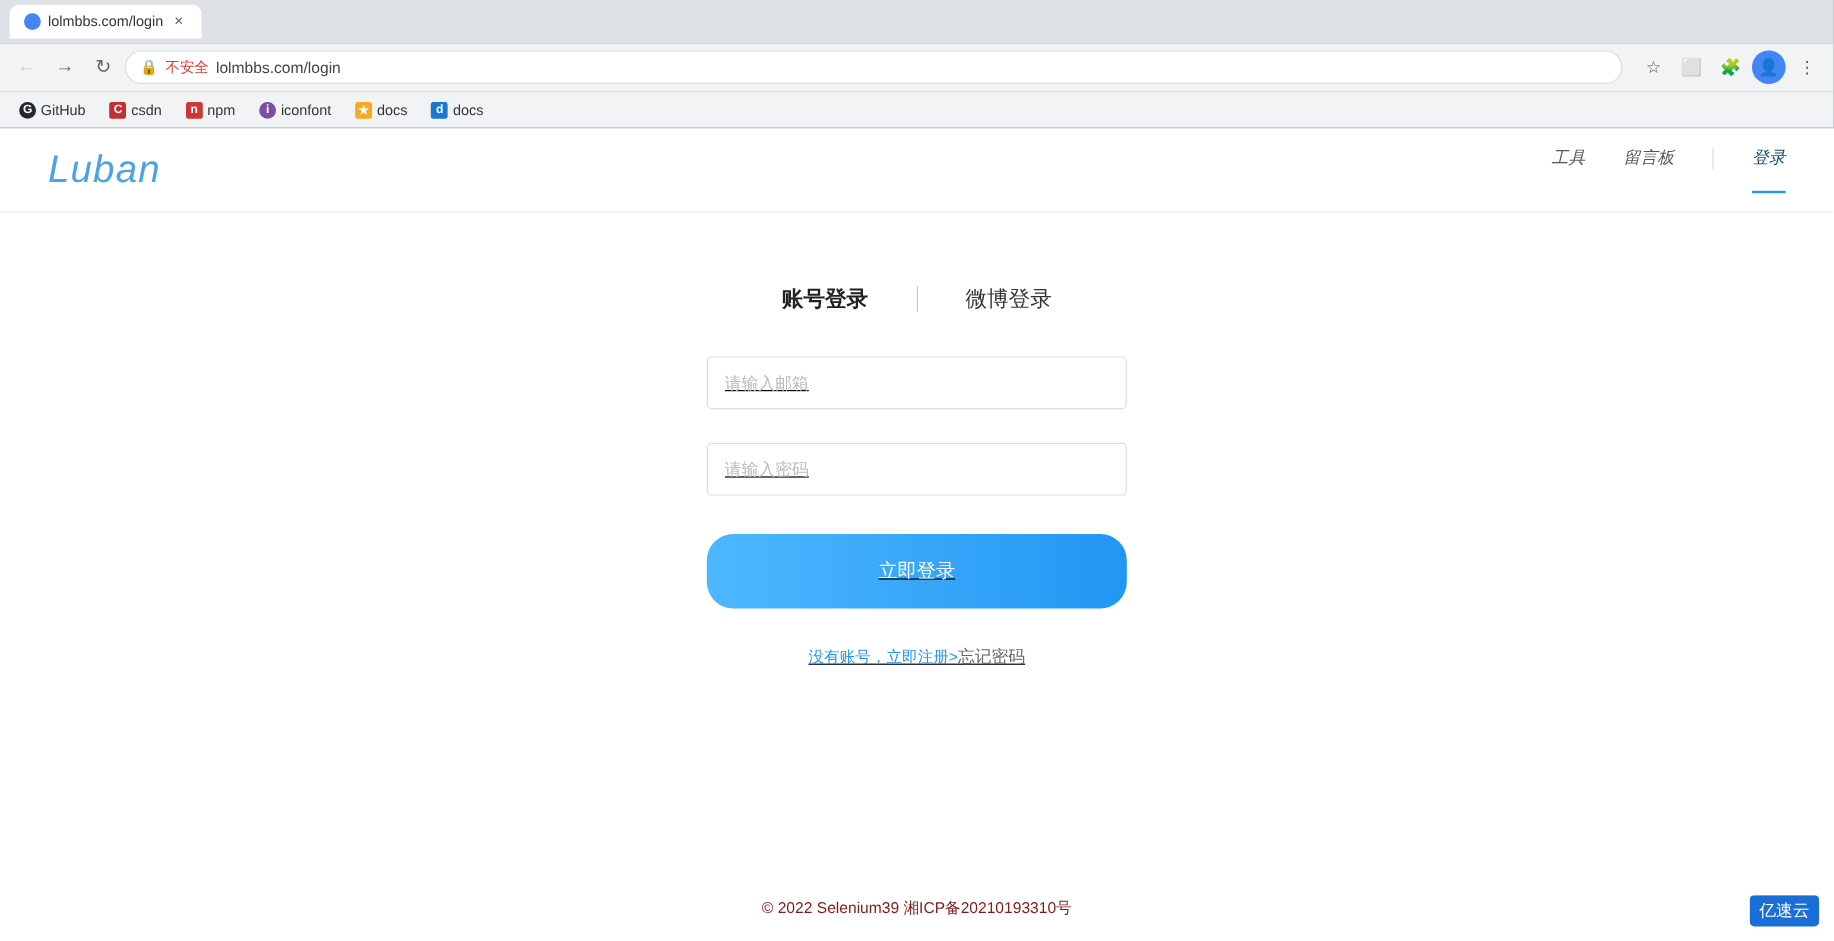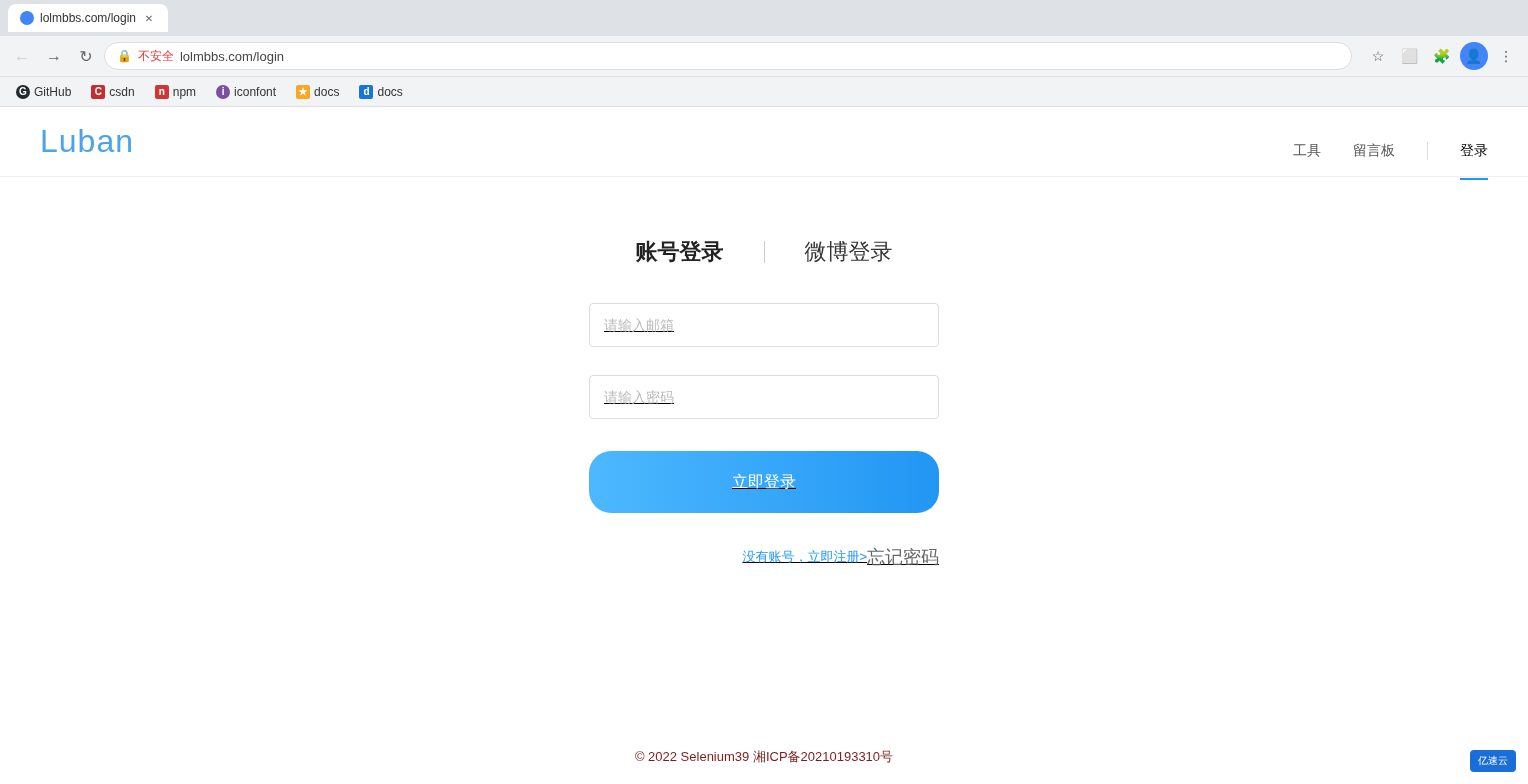--- a/index.html
+++ b/index.html
@@ -142,24 +142,25 @@
     .page-content {
       min-height: calc(784px - 106px);
       display: flex;
       flex-direction: column;
       background: #fff;
     }
 
     
     .site-nav {
       display: flex;
-      align-items: flex-end;
+      align-items: flex-start;
       justify-content: space-between;
       padding: 16px 40px;
       border-bottom: 1px solid #eee;
+      font-style: italic;
     }
     .site-logo {
       font-size: 32px;
       font-weight: 400;
       color: #4da3e8;
       letter-spacing: 1px;
     }
     .nav-links {
       display: flex;
       align-items: center;
@@ -171,21 +172,21 @@
       cursor: pointer;
       text-decoration: none;
     }
     .nav-divider {
       width: 1px;
       height: 18px;
       background: #ddd;
     }
     .nav-link-active {
       font-size: 14px;
-      color: #000000;
+      color: #0c4a6e;
       cursor: pointer;
       font-weight: 500;
       position: relative;
     }
     .nav-link-active::after {
       content: '';
       position: absolute;
       bottom: -20px;
       left: 50%;
       transform: translateX(-50%);
@@ -202,21 +203,21 @@
       align-items: center;
       padding-top: 60px;
     }
     .login-tabs {
       display: flex;
       align-items: center;
       margin-bottom: 36px;
       gap: 40px;
     }
     .login-tab {
-      font-size: 22px;
+      font-size: 18px;
       color: #333;
       cursor: pointer;
       font-weight: 500;
     }
     .login-tab.active {
       font-weight: 700;
       color: #222;
     }
     .login-tab-divider {
       width: 1px;
@@ -250,53 +251,53 @@
       background: linear-gradient(90deg, #4db8ff, #2196F3);
       border: none;
       border-radius: 22px;
       color: #fff;
       font-size: 16px;
       cursor: pointer;
       margin-top: 4px;
     }
     .login-footer-links {
       display: flex;
-      justify-content: flex-end;
+      justify-content: center;
       align-items: center;
       margin-top: 4px;
     }
     .login-register-link {
       font-size: 13px;
       color: #2196F3;
       cursor: pointer;
       text-decoration: none;
     }
     .login-forgot-link {
-      font-size: 18px;
+      font-size: 14px;
       color: #666;
       cursor: pointer;
       text-decoration: none;
     }
 
     
     .site-footer {
       text-align: center;
       padding: 30px 0 19px;
       font-size: 13px;
       color: #7f1d1d;
     }
 
     
     .bottom-right-badge {
       position: fixed;
       bottom: 12px;
       right: 12px;
       background: #1a6ed8;
       color: #fff;
-      font-size: 10px;
+      font-size: 14px;
       padding: 4px 8px;
       border-radius: 4px;
       display: flex;
       align-items: center;
       gap: 4px;
     }
 
     
     .profile-icon {
       width: 28px;

